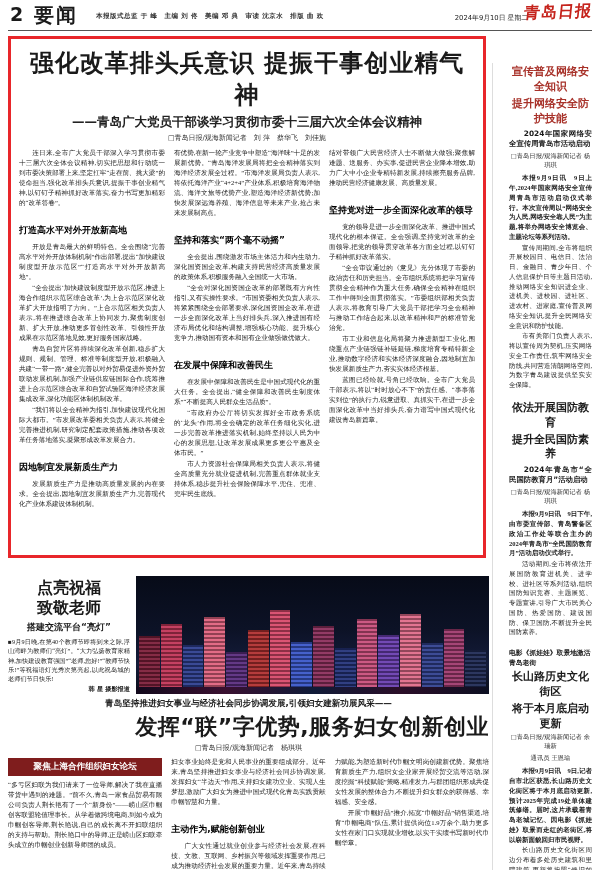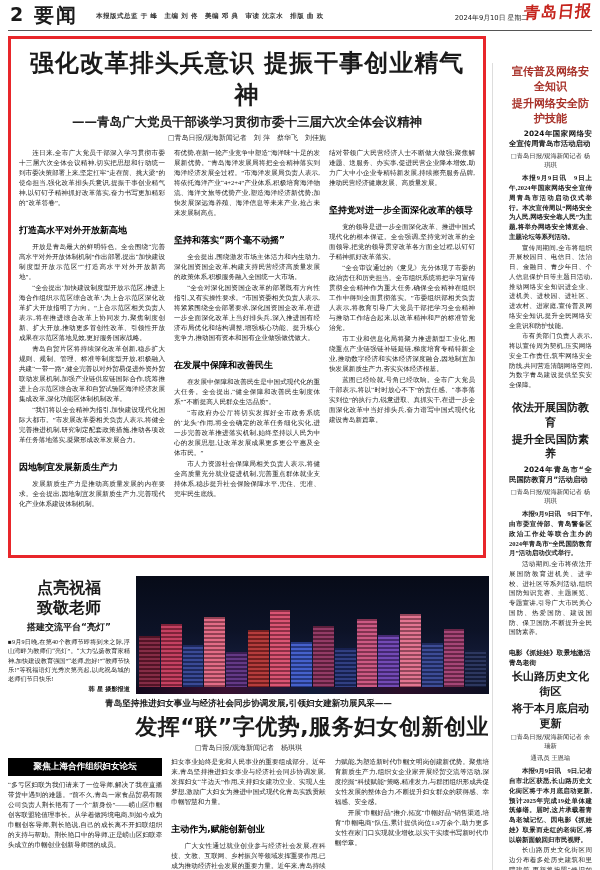--- a/index.html
+++ b/index.html
@@ -46,21 +46,21 @@
   .skyline{position:absolute;left:0;right:0;bottom:7px;height:74%;display:flex;align-items:flex-end;gap:1px;padding:0 3px;}
   .skyline i{display:block;flex:1;background-image:repeating-linear-gradient(rgba(0,0,0,.35) 0 2px,rgba(255,255,255,.06) 2px 4px);}
   .water{position:absolute;left:0;right:0;bottom:0;height:7px;background:linear-gradient(90deg,#12091c,#3a1030,#101b38,#2b0e28,#0c0f22);}
   
   .bottom{position:absolute;left:8px;top:698px;width:481px;height:172px;overflow:hidden;}
   .bot-kicker{text-align:center;font:700 8.6px "DejaVu Sans","Liberation Sans",sans-serif;color:#222;margin:0;}
   .bot-h1{text-align:right;font:900 22px "DejaVu Sans","Liberation Sans",sans-serif;margin:2px 0 1px;letter-spacing:.5px;}
   .bot-byline{text-align:center;font:7px "DejaVu Sans","Liberation Sans",sans-serif;color:#333;margin:1px 0 4px;}
   .bot-cols{display:flex;gap:9px;height:116px;overflow:hidden;}
   .bot-col{flex:1;overflow:hidden;font-size:6.6px;line-height:1.52;color:#222;}
-  .focusbox{background:#000000;color:#fff;font:700 8.6px "DejaVu Sans","Liberation Sans",sans-serif;
+  .focusbox{background:#7f1d1d;color:#fff;font:700 8.6px "DejaVu Sans","Liberation Sans",sans-serif;
             text-align:center;padding:3px 2px;margin:1px 0 4px;}
 </style>
 </head>
 <body>
 
 <div class="page">
 
   <div class="header">
     <span class="pagenum">2</span>
     <span class="section">要闻</span>

